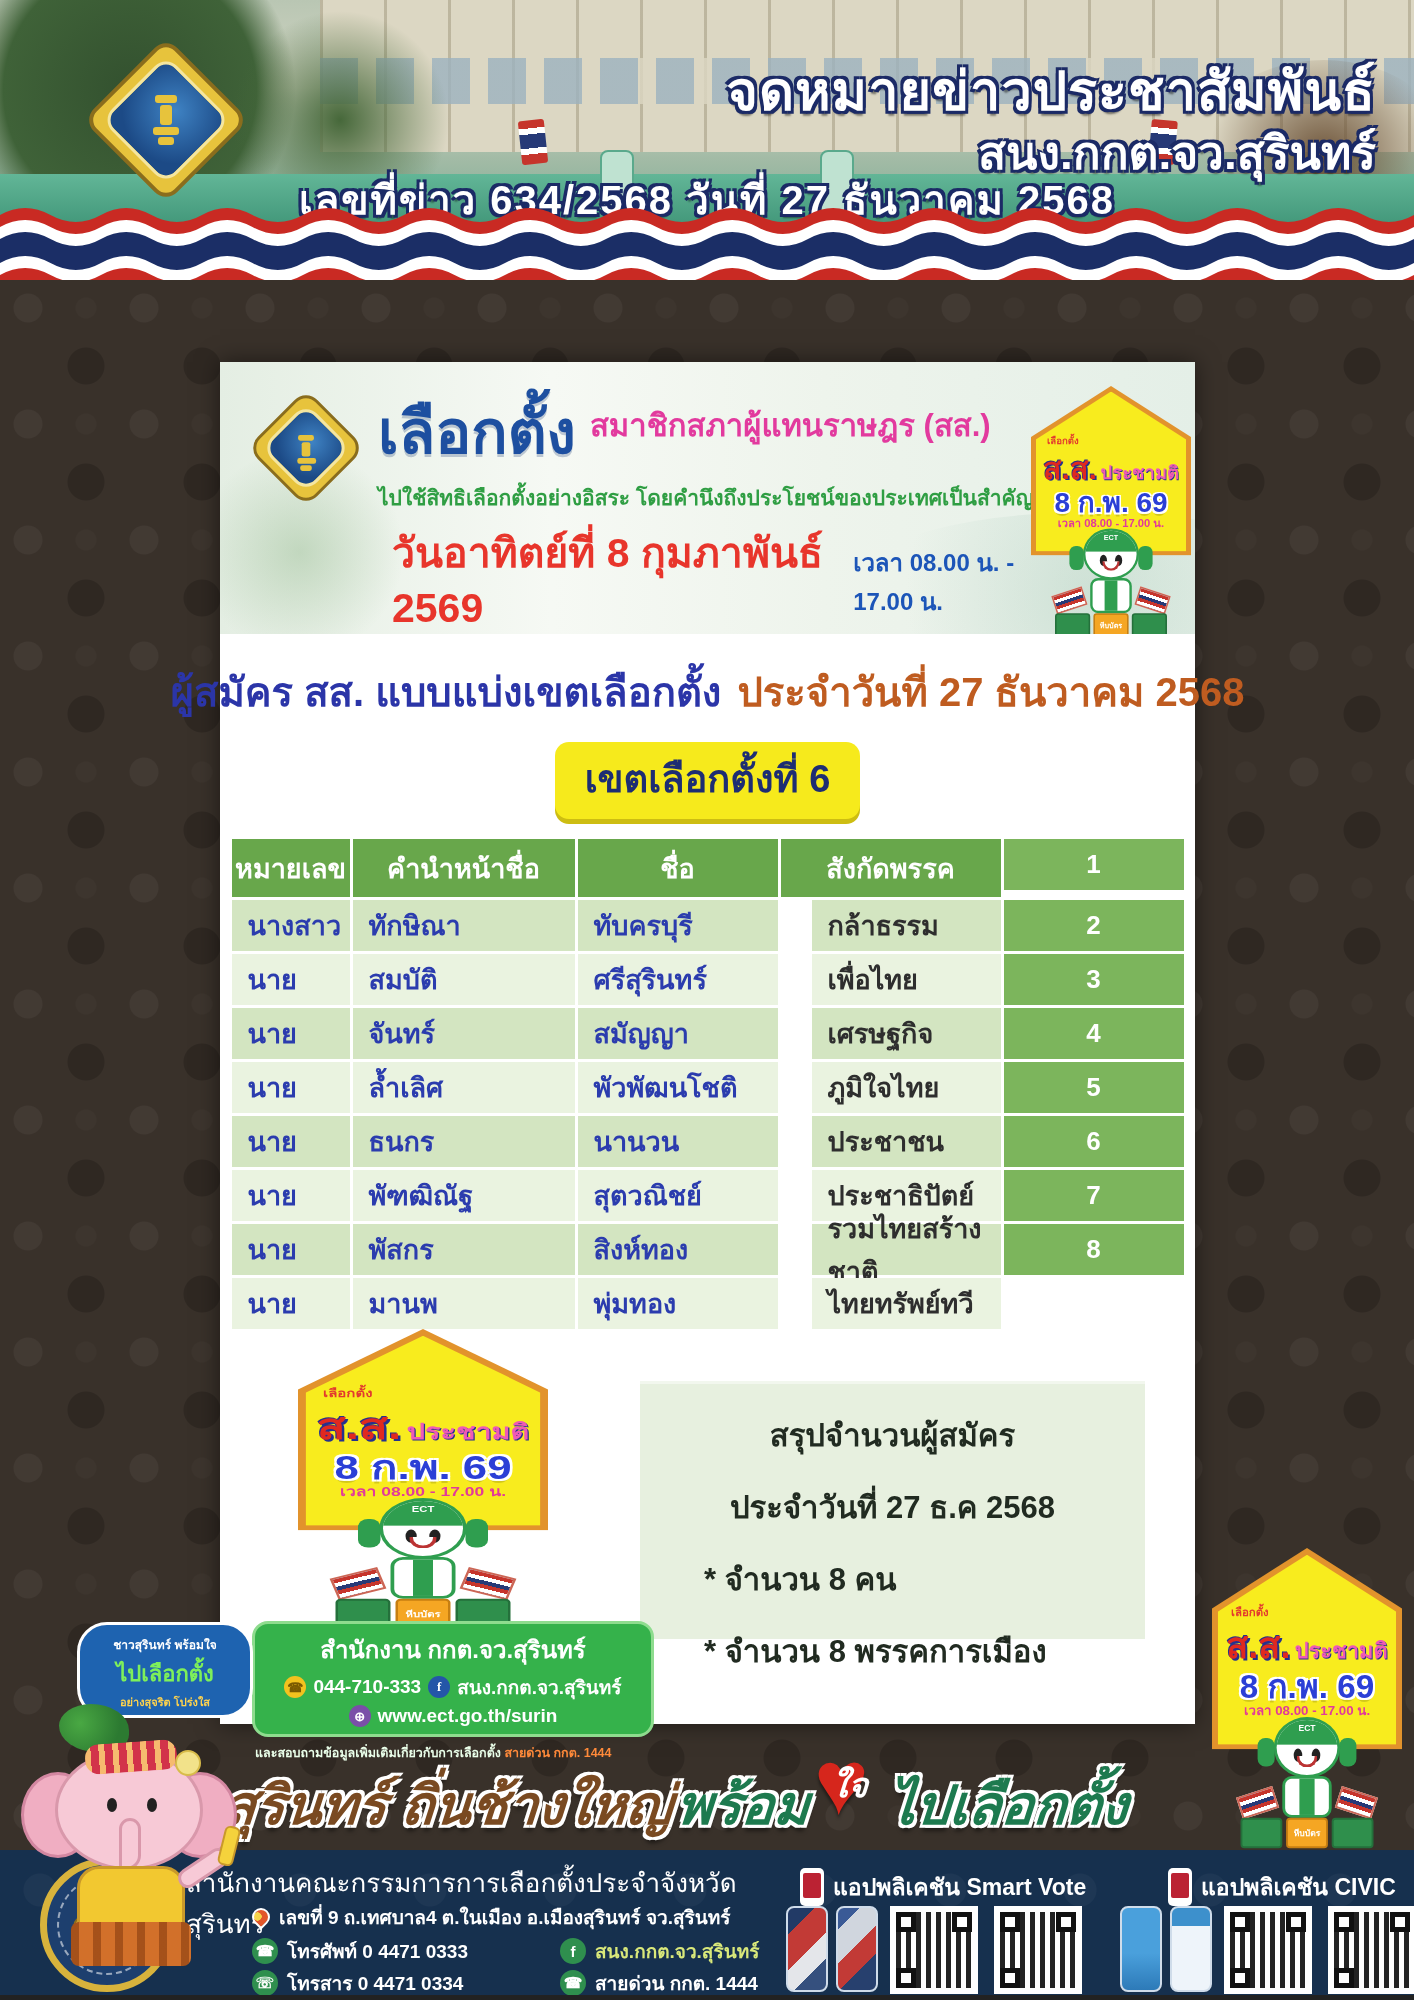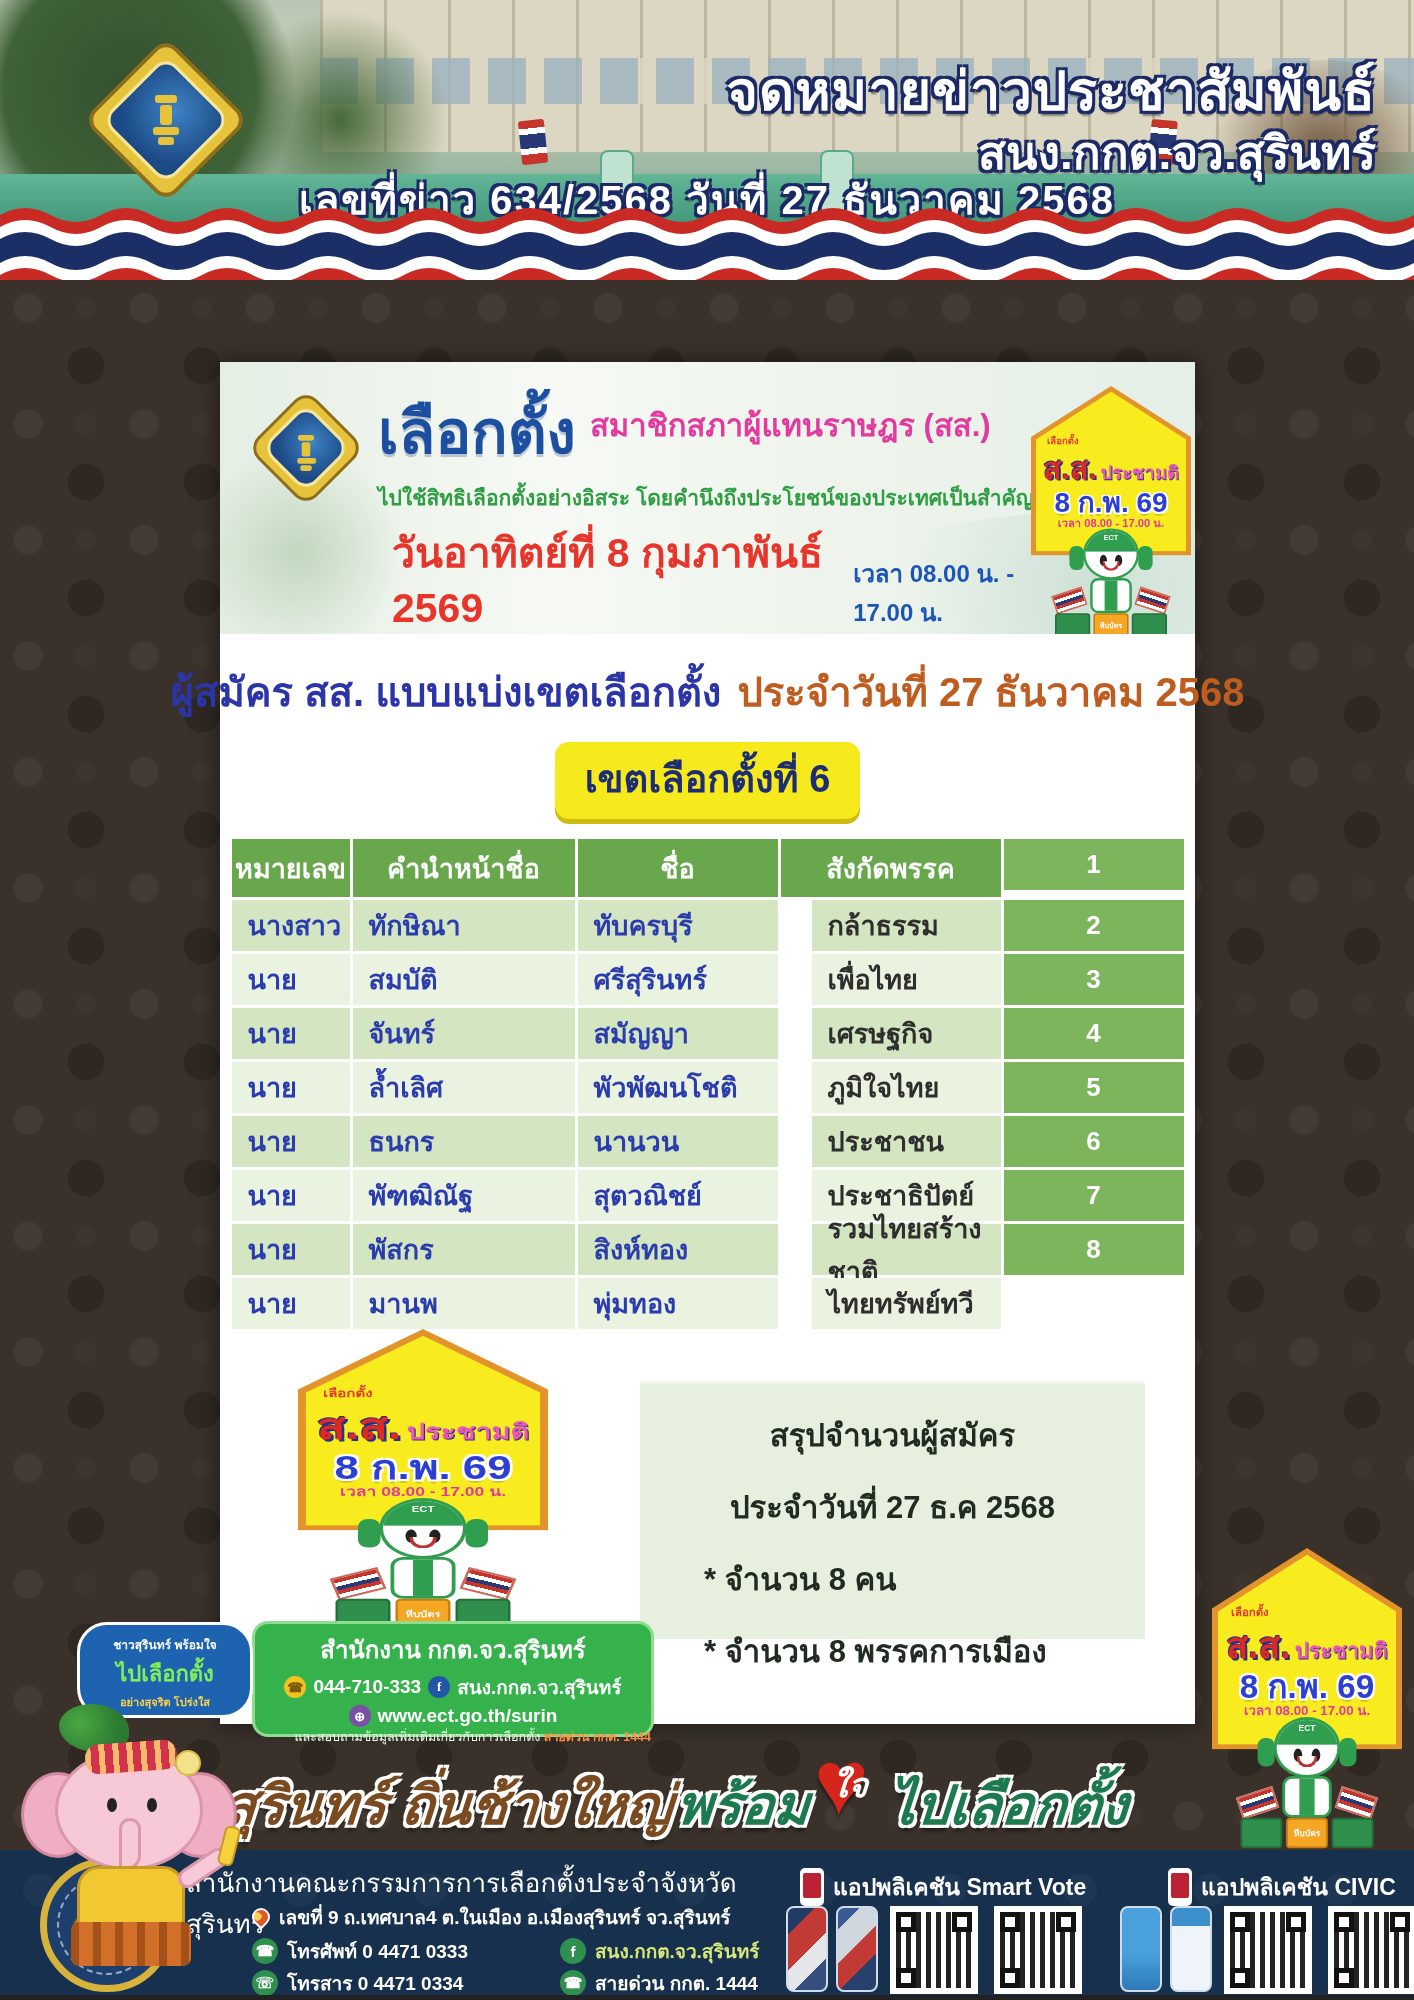--- a/index.html
+++ b/index.html
@@ -62,21 +62,21 @@
   .banner-seal .d-in{width:64px;height:64px;}
   .banner-seal .urn{width:24px;height:38px;transform:translate(-50%,-52%) scale(.72);}
 
   .b-main{position:absolute;left:158px;top:8px;width:690px;}
   .b-toprow{display:flex;align-items:center;}
   .b-big{font-size:60px;font-weight:800;color:#1d4fa0;margin-top:14px;text-shadow:0 3px 0 rgba(20,50,110,.25);}
   .b-cols{margin-left:14px;display:flex;flex-direction:column;}
   .b-l1{font-size:31px;font-weight:800;color:#e23a9e;}
   .b-l2{font-size:37px;font-weight:800;color:#e23a9e;}
   .b-l3{font-size:21px;font-weight:800;color:#2f9e43;margin-top:2px;}
-  .b-daterow{display:flex;align-items:flex-end;margin-top:6px;margin-left:14px;}
+  .b-daterow{display:flex;align-items:center;margin-top:6px;margin-left:14px;}
   .b-date{font-size:41px;font-weight:800;color:#e8352b;}
   .b-time{font-size:24px;font-weight:800;color:#1c55b8;margin-left:16px;margin-top:11px;}
 
   
   .sign{position:absolute;width:200px;height:310px;}
   .shield-b{position:absolute;left:0;top:0;width:200px;height:212px;background:#e2932c;
     clip-path:polygon(50% 0,100% 30%,100% 100%,0 100%,0 30%);}
   .shield{position:absolute;left:6px;top:7px;width:188px;height:200px;background:#f8ec1e;
     clip-path:polygon(50% 0,100% 30%,100% 100%,0 100%,0 30%);}
   .s-tiny{position:absolute;left:20px;top:58px;font-size:12px;font-weight:800;color:#e23a2e;}
@@ -126,21 +126,21 @@
   
   .p-bottom{position:relative;width:100%;height:420px;}
   .summary{position:absolute;left:420px;top:52px;width:505px;height:258px;background:#e7f0df;border-top:3px solid #f2f7ee;padding-top:26px;}
   .sum-line{font-size:31px;font-weight:800;color:#212b21;text-align:center;margin-bottom:22px;}
   .sum-item{font-size:31px;font-weight:800;color:#212b21;text-align:left;padding-left:64px;margin-bottom:22px;}
   .contact{position:absolute;left:32px;top:292px;width:402px;height:116px;background:#35b24b;border:3px solid #8edc8e;border-radius:16px;padding-top:6px;}
   .c-title{font-size:24px;font-weight:800;color:#fff;text-align:center;}
   .c-row{display:flex;justify-content:center;align-items:center;gap:7px;margin-top:3px;font-size:19px;font-weight:700;color:#fff;}
   .c-ic{width:22px;height:22px;border-radius:50%;display:inline-flex;align-items:center;justify-content:center;font-size:13px;font-weight:800;color:#fff;}
   .ic-tel{background:#f2c21e;color:#7a5a00;} .ic-fb{background:#2456a8;font-family:"Liberation Serif",serif;} .ic-web{background:#7a4fa8;}
-  .c-note{margin-top:0;font-size:12.5px;font-weight:400;color:#eaffea;text-align:right;}
+  .c-note{margin-top:16px;font-size:12.5px;font-weight:700;color:#eaffea;text-align:left;}
   .c-note b{color:#ff8a3a;}
 
   
   .eleph{position:absolute;left:15px;top:1622px;width:250px;height:340px;z-index:6;}
   .bubble{position:absolute;left:62px;top:0;width:176px;height:96px;background:#1e63b0;border:3px solid #fff;border-radius:30px;text-align:center;padding-top:10px;}
   .bubble:after{content:"";position:absolute;left:24px;bottom:-16px;width:0;height:0;border:10px solid transparent;border-top-color:#1e63b0;}
   .bub1{font-size:12px;font-weight:700;color:#fff;}
   .bub2{font-size:22px;font-weight:800;color:#7ef05a;margin-top:2px;}
   .bub3{font-size:11px;font-weight:700;color:#ffd34d;margin-top:2px;}
   .leaf{position:absolute;left:44px;top:82px;width:70px;height:48px;background:radial-gradient(circle at 30% 40%,#49a843,#2c7a31 70%);border-radius:50% 60% 40% 60%;}

